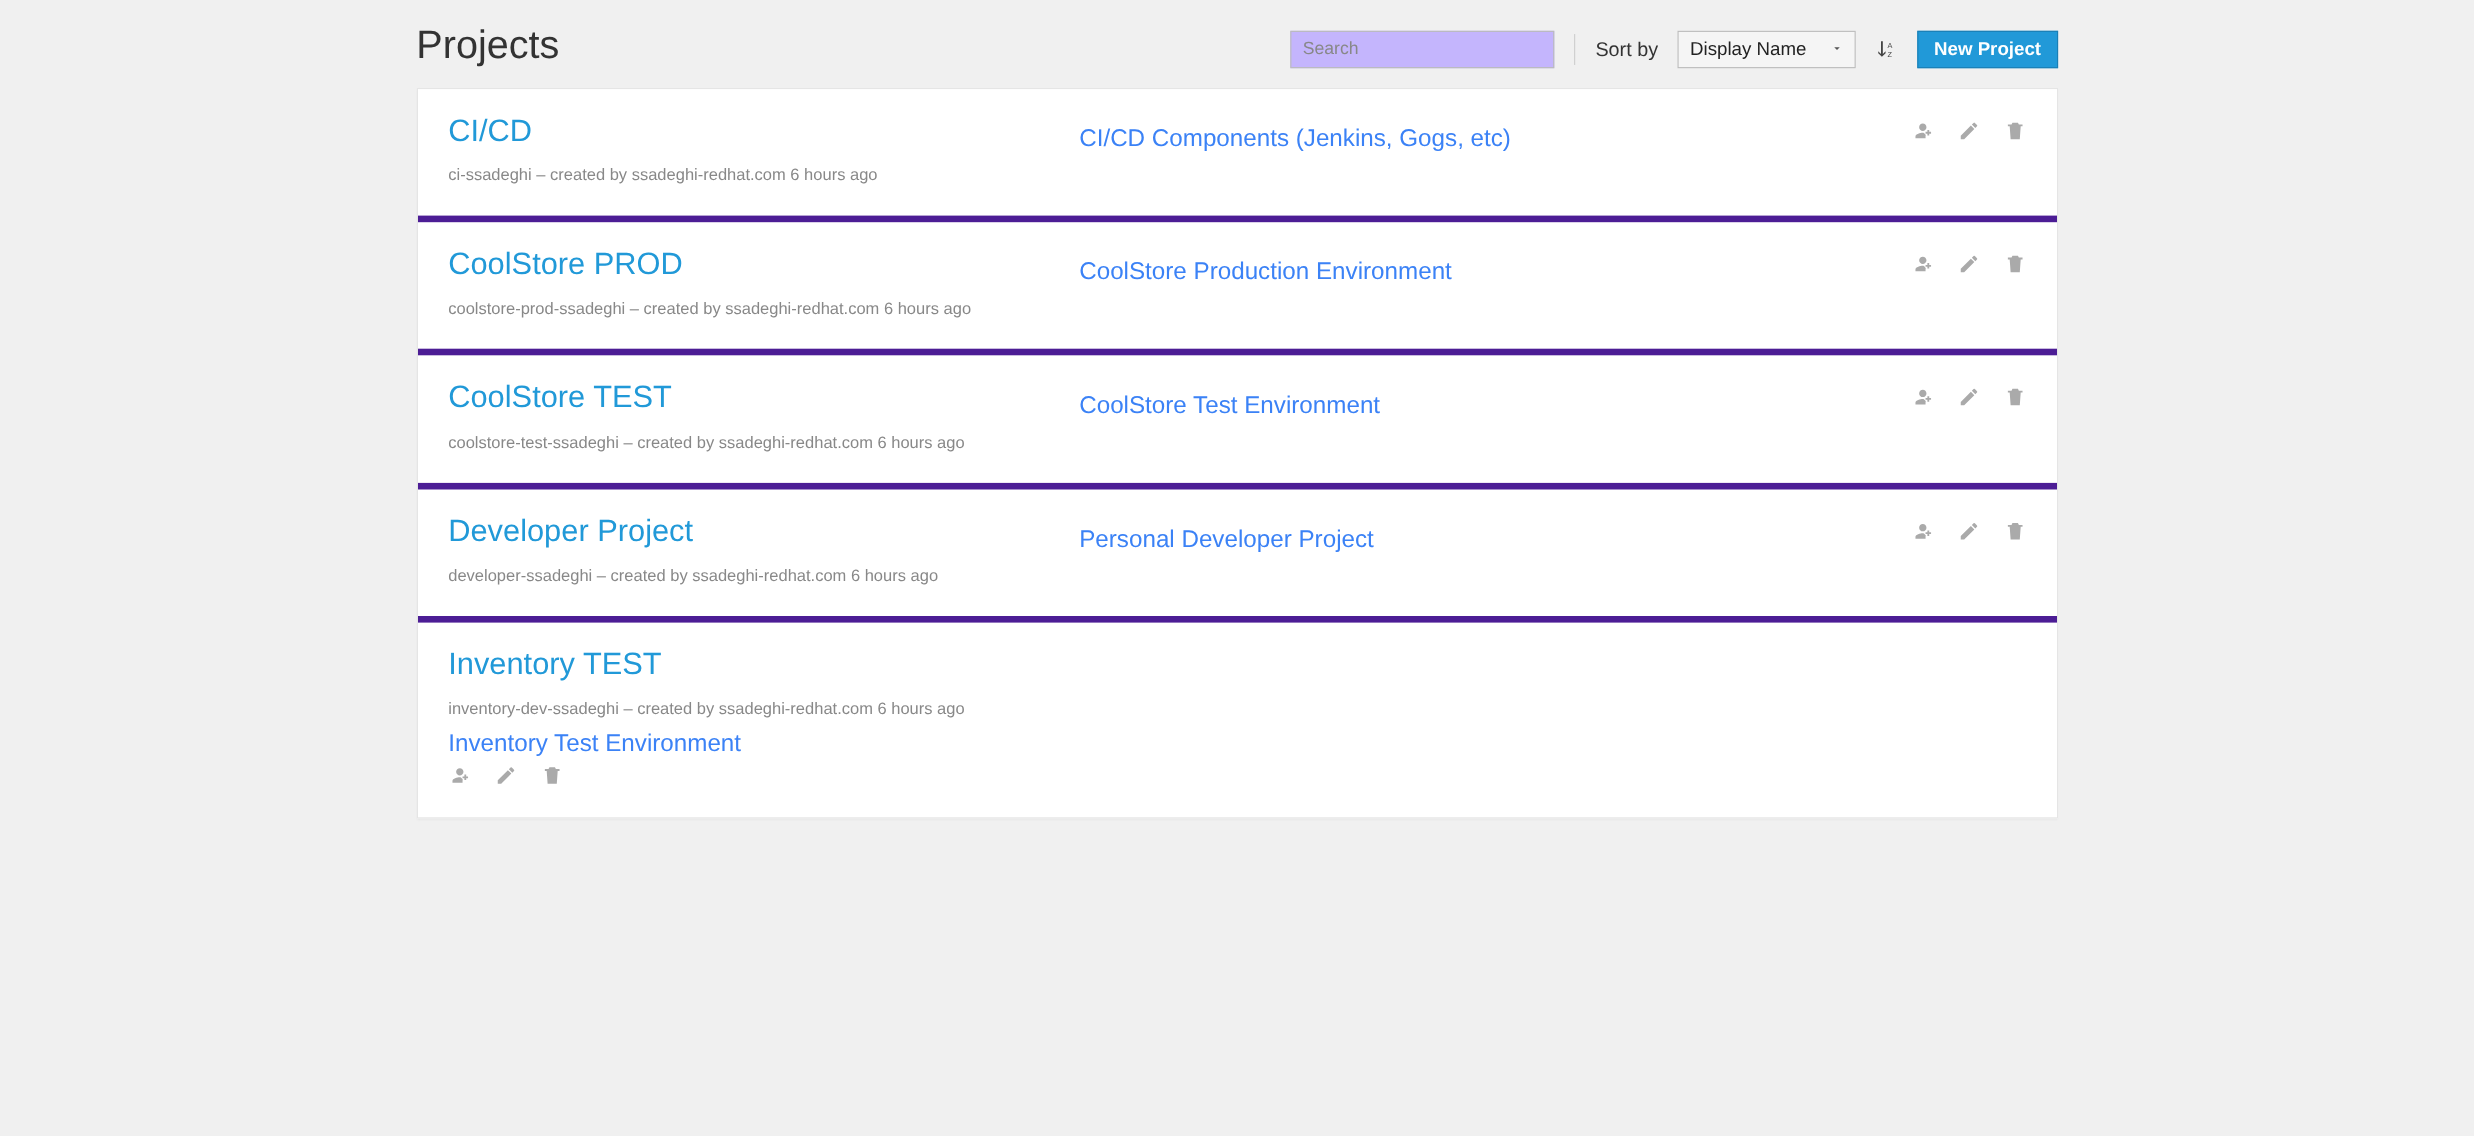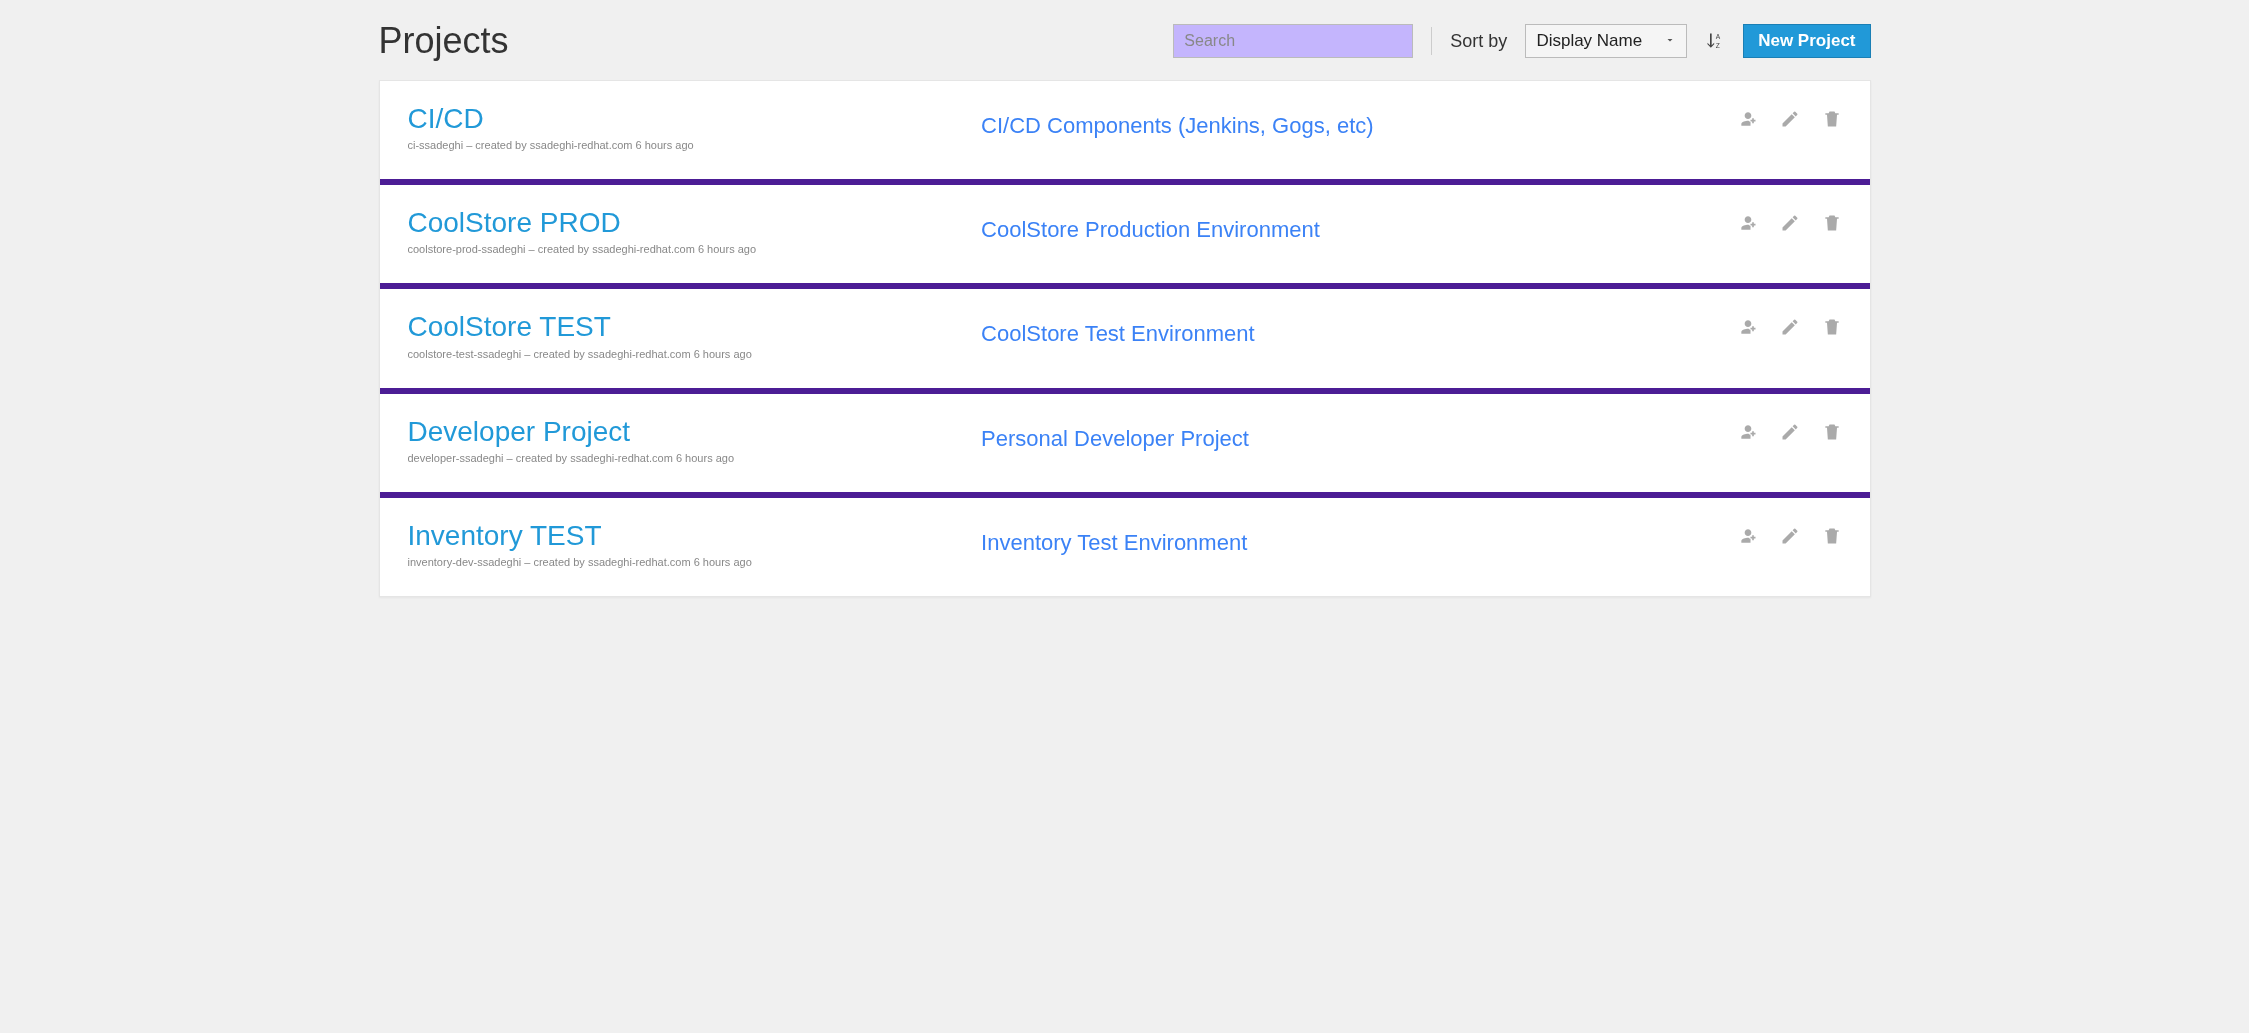--- a/index.html
+++ b/index.html
@@ -9,21 +9,21 @@
   color: #363636;
   padding: 0 0 40px 0;
 }
 .page {
   max-width: 1500px;
   margin: 0 auto;
   padding: 20px 4px 0 4px;
 }
 .header {
   display: flex;
-  align-items: center;
+  align-items: flex-end;
   padding: 0 0 18px 0;
 }
 .page-title {
   font-size: 36px;
   font-weight: 300;
   color: #333;
   flex: 1;
 }
 .toolbar {
   display: flex;
@@ -81,21 +81,21 @@
   background: #fff;
   border: 1px solid #e5e5e5;
   box-shadow: 0 1px 2px rgba(0,0,0,0.05);
 }
 .row {
   display: flex;
   align-items: flex-start;
   padding: 22px 28px 28px 28px;
   border-bottom: 6px solid #4c1d95;
 }
-.row:last-child { border-bottom: none; }
+.row:last-child { border-bottom: none; flex-direction: column; }
 .col-main { flex: 0 0 40%; }
 .col-desc {
   flex: 1;
   font-size: 22px;
   color: #3b82f6;
   padding-top: 10px;
 }
 .col-actions {
   display: flex;
   gap: 22px;
@@ -104,23 +104,23 @@
 }
 .proj-title {
   font-size: 28px;
   font-weight: 400;
   color: #2199d8;
   text-decoration: none;
   cursor: pointer;
   line-height: 1.15;
 }
 .proj-meta {
-  font-size: 11px;
+  font-size: 15px;
   color: #888;
-  margin-top: 4px;
+  margin-top: 16px;
 }
 .action-icon {
   color: #aaa;
   cursor: pointer;
   display: inline-flex;
 }
 .action-icon svg { width: 20px; height: 20px; fill: currentColor; }
 .sort-dir svg { width: 20px; height: 20px; fill: #444; }
 </style>
 </head>

